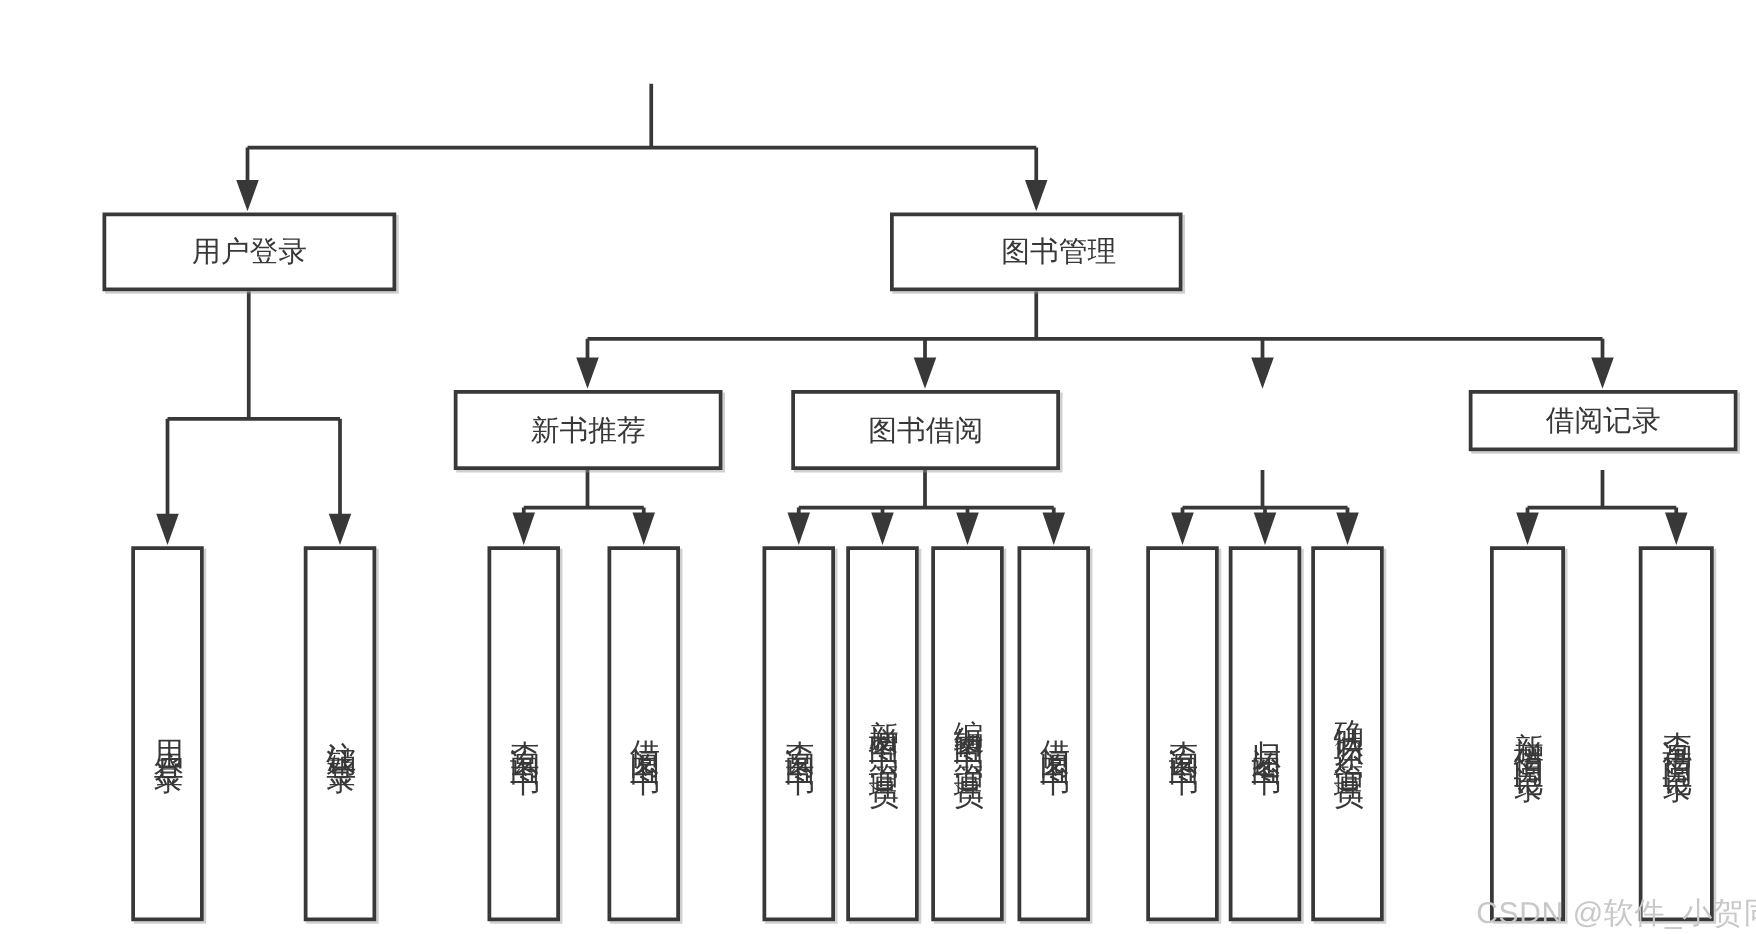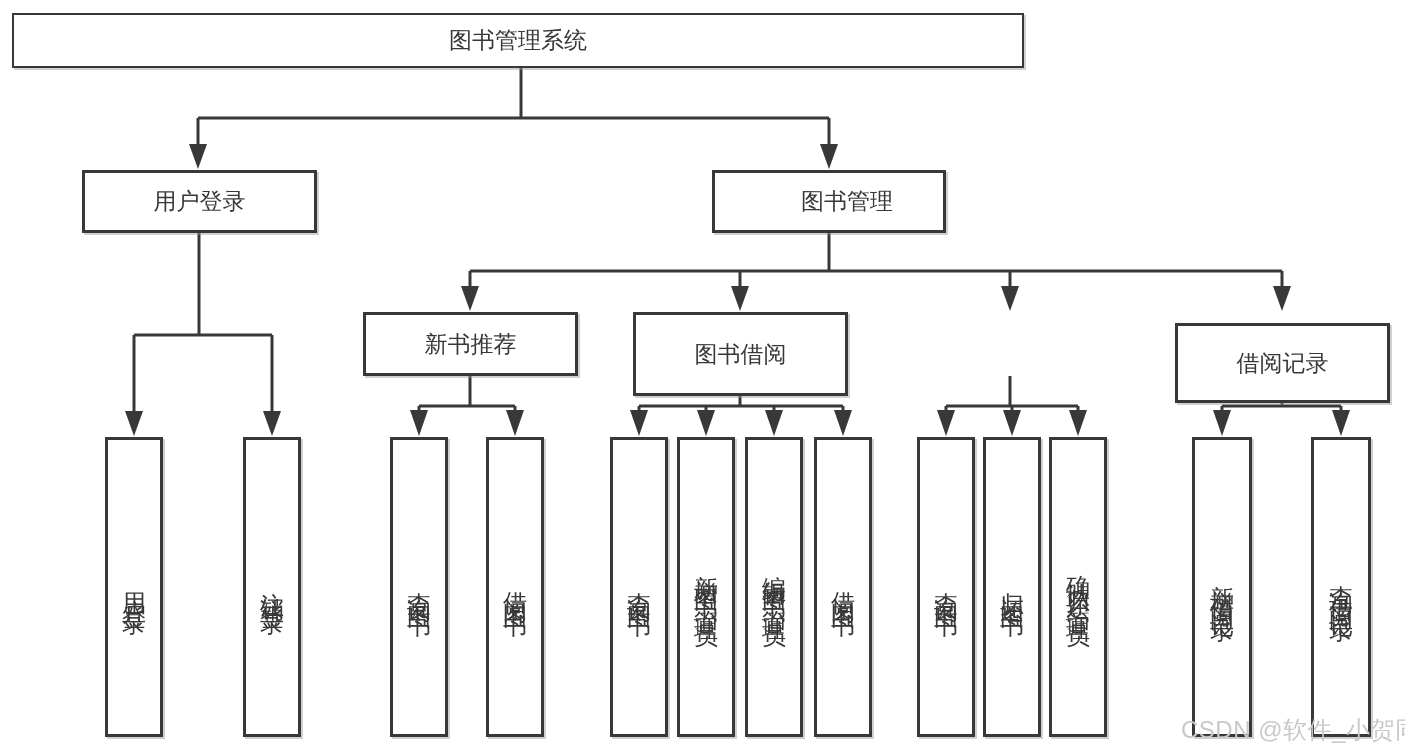--- a/index.html
+++ b/index.html
@@ -138,28 +138,27 @@
     <g>
       <line x1="1282" y1="376" x2="1282" y2="406"></line>
       <line x1="1222" y1="406" x2="1341" y2="406"></line>
       <line x1="1222" y1="406" x2="1222" y2="418"></line>
       <polygon points="1213,410 1231,410 1222,436"></polygon>
       <line x1="1341" y1="406" x2="1341" y2="418"></line>
       <polygon points="1332,410 1350,410 1341,436"></polygon>
     </g>
   </svg>
 
-  <div class="node root" style="left:12px; top:13px; width:1012px; height:55px;">图书管理系统</div>
 
   <div class="node" style="left:82px; top:170px; width:235px; height:63px;">用户登录</div>
   <div class="node" style="left:712px; top:170px; width:234px; height:63px;padding-left:36px;">图书管理</div>
 
   <div class="node" style="left:363px; top:312px; width:215px; height:64px;">新书推荐</div>
-  <div class="node" style="left:633px; top:312px; width:215px; height:84px;">图书借阅</div>
-  <div class="node" style="left:1175px; top:312px; width:215px; height:80px;margin-top:11px;">借阅记录</div>
+  <div class="node" style="left:633px; top:312px; width:215px; height:64px;">图书借阅</div>
+  <div class="node" style="left:1175px; top:312px; width:215px; height:49px;">借阅记录</div>
 
   <div class="node leaf" style="left:105px; top:437px; width:58px; height:300px;">
     <span>用户登录</span>
   </div>
   <div class="node leaf" style="left:243px; top:437px; width:58px; height:300px;">
     <span>注销登录</span>
   </div>
 
   <div class="node leaf" style="left:390px; top:437px; width:58px; height:300px;">
     <span>查询图书</span>

